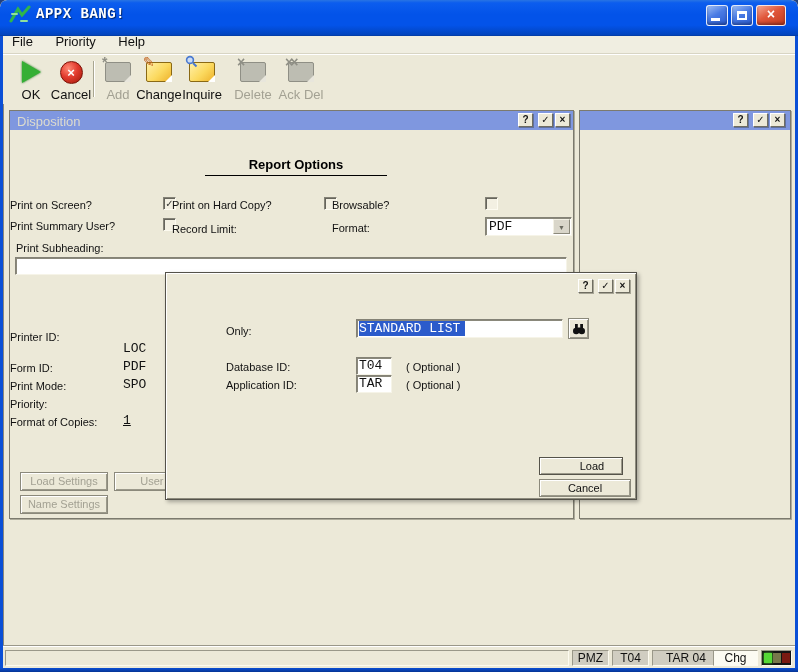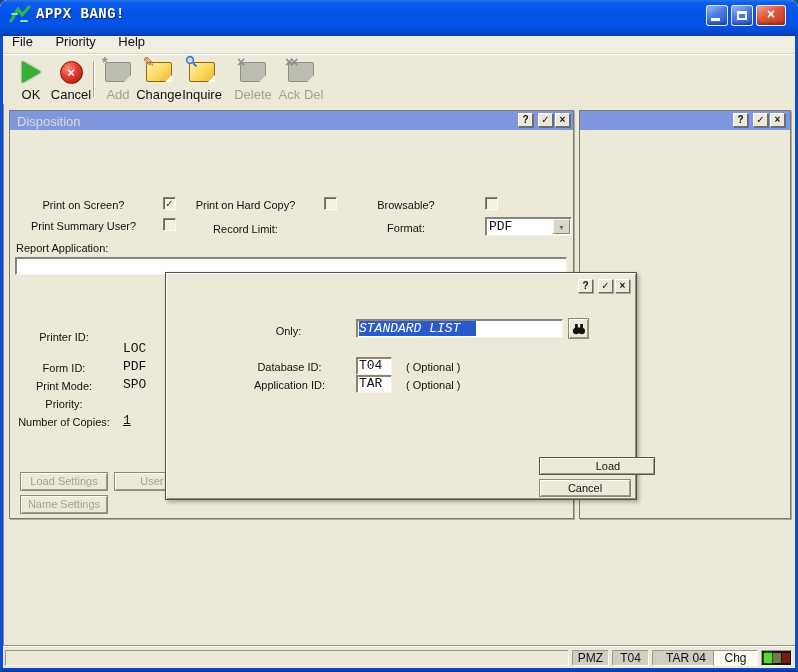--- a/index.html
+++ b/index.html
@@ -57,21 +57,21 @@
   .note-glyph.xes { letter-spacing:-3px; }
   .mag { position:absolute; left:-5px; top:-8px; }
   
   .mdi { position:absolute; left:3px; top:104px; width:792px; height:541px; background:#ECE9D8; border-left:1px solid #8A887C; }
   .child-win { position:absolute; background:#ECE9D8; border:1px solid #7C7A6E; box-shadow:1px 1px 0 rgba(80,78,66,.4); }
   .child-title { position:absolute; left:0; top:0; right:0; height:19px; background:#7F97DF; color:#DDDBCE; font-size:13px; padding:3px 0 0 7px; }
   .sys-btns { position:absolute; top:2px; display:flex; gap:2px; }
   .sys-btn { width:15px; height:14px; background:#ECE9D8; border:1px solid; border-color:#FFF #6F6D61 #6F6D61 #FFF; box-shadow:1px 1px 0 rgba(40,40,30,.35); font-size:10px; font-weight:bold; color:#111; text-align:center; line-height:12px; }
   .sys-btn.q { margin-right:3px; }
   
-  .lbl-r { position:absolute; font-size:11px; color:#111; text-align:center; }
+  .lbl-r { position:absolute; font-size:11px; color:#111; text-align:left; }
   .lbl-l { position:absolute; font-size:11px; color:#111; }
   .mono { font-family:"Liberation Mono","DejaVu Sans Mono",monospace; font-size:13px; color:#111; }
   .checkbox { position:absolute; width:13px; height:13px; background:#F3F0E2; border:1px solid; border-color:#848276 #FDFBF0 #FDFBF0 #848276; box-shadow:inset 1px 1px 0 #66655C; font-size:10px; font-weight:bold; color:#3A3A35; text-align:center; line-height:11px; }
   .tfield { position:absolute; background:#fff; border:1px solid; border-color:#848276 #F6F4E8 #F6F4E8 #848276; box-shadow:inset 1px 1px 0 #8A887B; }
   .heading { position:absolute; font-size:13px; font-weight:bold; color:#000; text-align:center; border-bottom:1px solid #000; padding-bottom:3px; }
   .btn { position:absolute; background:#ECE9D8; border:1px solid #8B897B; box-shadow:inset 1px 1px 0 #FFF, inset -1px -1px 0 #9B998A; font-size:11px; color:#111; text-align:center; }
   .btn.disabled { color:#A3A193; }
   .combo-arrow { position:absolute; right:1px; top:1px; bottom:1px; width:17px; background:#D9D6CA; border:1px solid; border-color:#F3F1E5 #8B897B #8B897B #F3F1E5; color:#6A6A60; font-size:7px; text-align:center; line-height:15px; }
   .sel { background:#2B5BCB; color:#fff; }
   
@@ -190,69 +190,70 @@
     <div class="child-win" style="left:5px;top:6px;width:565px;height:409px;">
       <div class="child-title">
         <span>Disposition</span>
       </div>
       <div class="sys-btns" style="right:3px;">
         <div class="sys-btn q">?</div>
         <div class="sys-btn">✓</div>
         <div class="sys-btn">×</div>
       </div>
 
+      <div class="heading" style="left:195px;top:46px;width:182px;">Report Options</div>
 
       <div class="lbl-r" style="left:0;top:88px;width:147px;">Print on Screen?</div>
       <div class="checkbox" style="left:153px;top:86px;"><span>✓</span></div>
       <div class="lbl-r" style="left:162px;top:88px;width:147px;">Print on Hard Copy?</div>
       <div class="checkbox" style="left:314px;top:86px;"></div>
       <div class="lbl-r" style="left:322px;top:88px;width:148px;">Browsable?</div>
       <div class="checkbox" style="left:475px;top:86px;"></div>
 
       <div class="lbl-r" style="left:0;top:109px;width:147px;">Print Summary User?</div>
       <div class="checkbox" style="left:153px;top:107px;"></div>
       <div class="lbl-r" style="left:162px;top:112px;width:147px;">Record Limit:</div>
       <div class="lbl-r" style="left:322px;top:111px;width:148px;">Format:</div>
       <div class="tfield" style="left:475px;top:106px;width:87px;height:19px;">
         <span class="mono" style="position:absolute;left:3px;top:1px;">PDF</span>
         <span class="combo-arrow">▼</span>
       </div>
 
-      <div class="lbl-l" style="left:6px;top:131px;">Report Application:</div>
+      <div class="lbl-l" style="left:6px;top:131px;">Print Subheading:</div>
       <div class="tfield" style="left:5px;top:146px;width:552px;height:18px;">
         <span class="mono" style="position:absolute;left:3px;top:1px;"></span>
       </div>
 
       <div class="lbl-r" style="left:0;top:220px;width:108px;">Printer ID:</div>
       <span class="mono" style="position:absolute;left:113px;top:230px;">LOC</span>
       <div class="lbl-r" style="left:0;top:251px;width:108px;">Form ID:</div>
       <span class="mono" style="position:absolute;left:113px;top:248px;">PDF</span>
       <div class="lbl-r" style="left:0;top:269px;width:108px;">Print Mode:</div>
       <span class="mono" style="position:absolute;left:113px;top:266px;">SPO</span>
       <div class="lbl-r" style="left:0;top:287px;width:108px;">Priority:</div>
       <span class="mono" style="position:absolute;left:113px;top:284px;"></span>
-      <div class="lbl-r" style="left:0;top:305px;width:108px;">Number of Copies:</div>
+      <div class="lbl-r" style="left:0;top:305px;width:108px;">Format of Copies:</div>
       <span class="mono" style="position:absolute;left:113px;top:302px;text-decoration:underline;">1</span>
 
       <div class="btn disabled" style="left:10px;top:361px;width:88px;height:19px;line-height:17px;">Load Settings</div>
       <div class="btn disabled" style="left:104px;top:361px;width:96px;height:19px;line-height:17px;">User Def</div>
       <div class="btn disabled" style="left:10px;top:384px;width:88px;height:19px;line-height:17px;">Name Settings</div>
     </div>
   </div>
 
   <div class="dlg">
     <div class="sys-btns" style="right:6px;top:6px;">
       <div class="sys-btn q">?</div>
       <div class="sys-btn">✓</div>
       <div class="sys-btn">×</div>
     </div>
 
     <div class="lbl-r" style="left:60px;top:52px;width:125px;">Only:</div>
     <div class="tfield" style="left:190px;top:46px;width:207px;height:19px;">
-      <span class="mono sel" style="position:absolute;left:2px;top:1px;padding-right:16px;font-style:italic;">STANDARD LIST</span>
+      <span class="mono sel" style="position:absolute;left:2px;top:1px;padding-right:5px;">STANDARD LIST</span>
     </div>
     <div class="btn" style="left:402px;top:45px;width:21px;height:21px;padding-top:4px;">
       <span>
         <svg width="14" height="12" viewBox="0 0 14 12">
           <rect x="3" y="1" width="2.8" height="5" fill="#111"></rect>
             <rect x="8.2" y="1" width="2.8" height="5" fill="#111"></rect>
           <circle cx="4.2" cy="8" r="3.2" fill="#111"></circle>
             <circle cx="9.8" cy="8" r="3.2" fill="#111"></circle>
           <rect x="5.5" y="4.5" width="3" height="3" fill="#111"></rect>
         </svg>
@@ -264,21 +265,21 @@
       <span class="mono" style="position:absolute;left:2px;top:0;">T04</span>
     </div>
     <div class="lbl-l" style="left:240px;top:88px;">( Optional )</div>
 
     <div class="lbl-r" style="left:60px;top:106px;width:127px;">Application ID:</div>
     <div class="tfield" style="left:190px;top:102px;width:36px;height:18px;">
       <span class="mono" style="position:absolute;left:2px;top:0;">TAR</span>
     </div>
     <div class="lbl-l" style="left:240px;top:106px;">( Optional )</div>
 
-    <div class="btn" style="left:373px;top:184px;width:116px;height:18px;line-height:16px;border-color:#55534A;padding-left:22px;">Load</div>
+    <div class="btn" style="left:373px;top:184px;width:84px;height:18px;line-height:16px;border-color:#55534A;padding-left:22px;">Load</div>
     <div class="btn" style="left:373px;top:206px;width:92px;height:18px;line-height:16px;">Cancel</div>
   </div>
 
   <div class="statusbar">
     <div class="spanel" style="left:2px;width:564px;background:#ECE9D8;"></div>
     <div class="spanel" style="left:569px;width:37px;">PMZ</div>
     <div class="spanel" style="left:609px;width:37px;">T04</div>
     <div class="spanel" style="left:649px;width:68px;">TAR 04</div>
     <div class="spanel white" style="left:710px;width:45px;">Chg</div>
     <div class="lights" style="left:758px;width:31px;">

